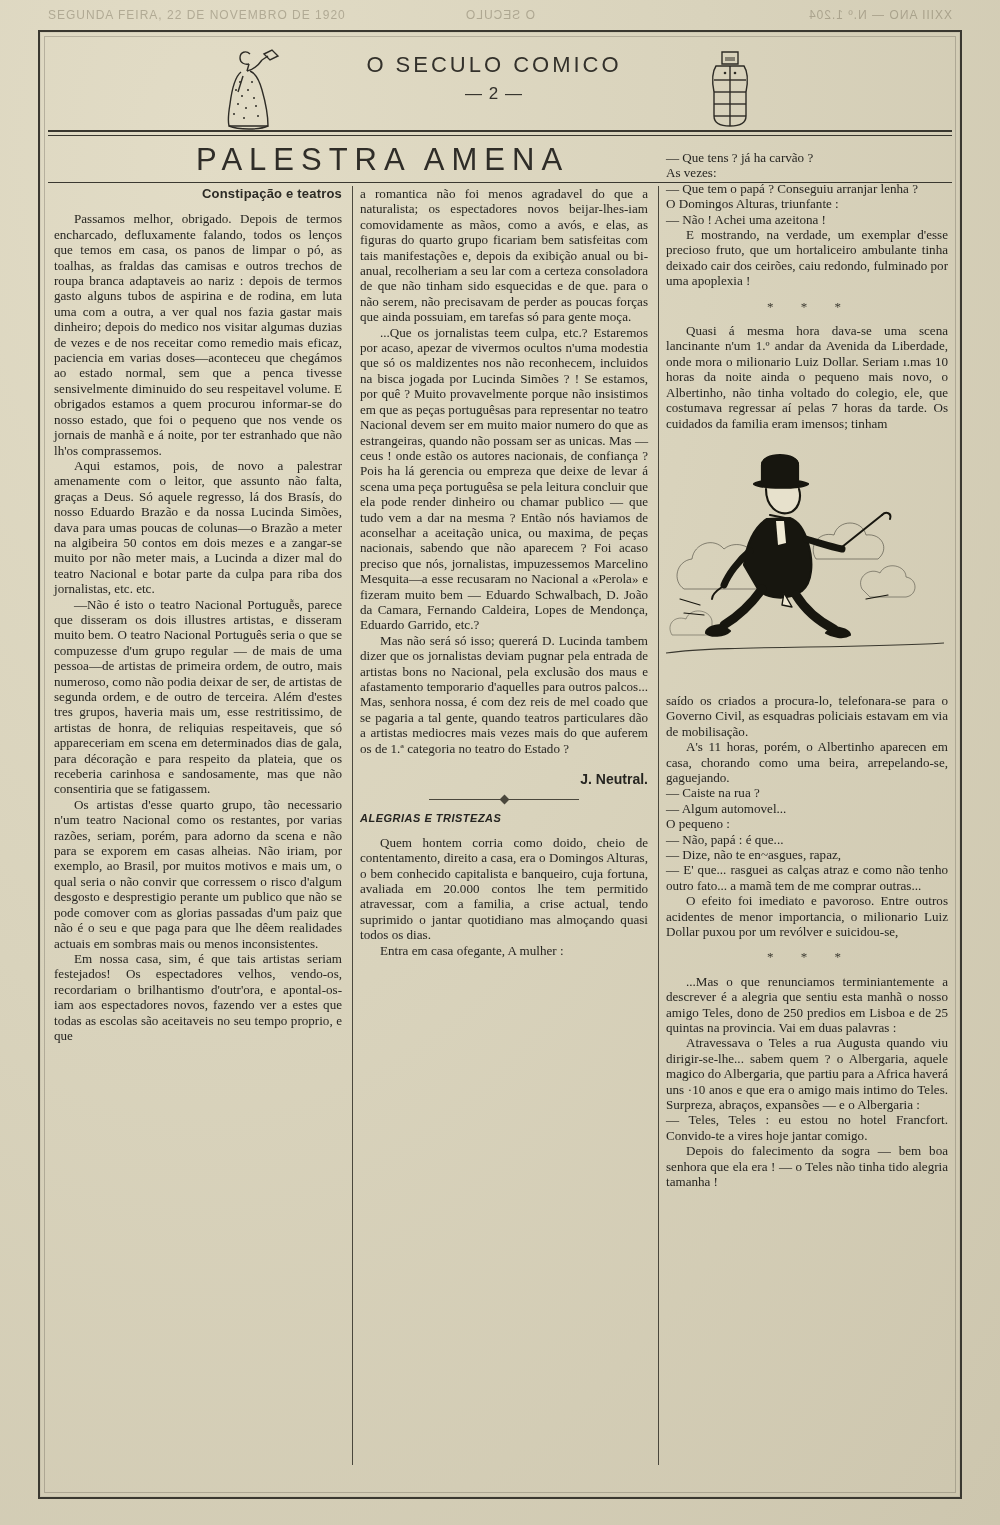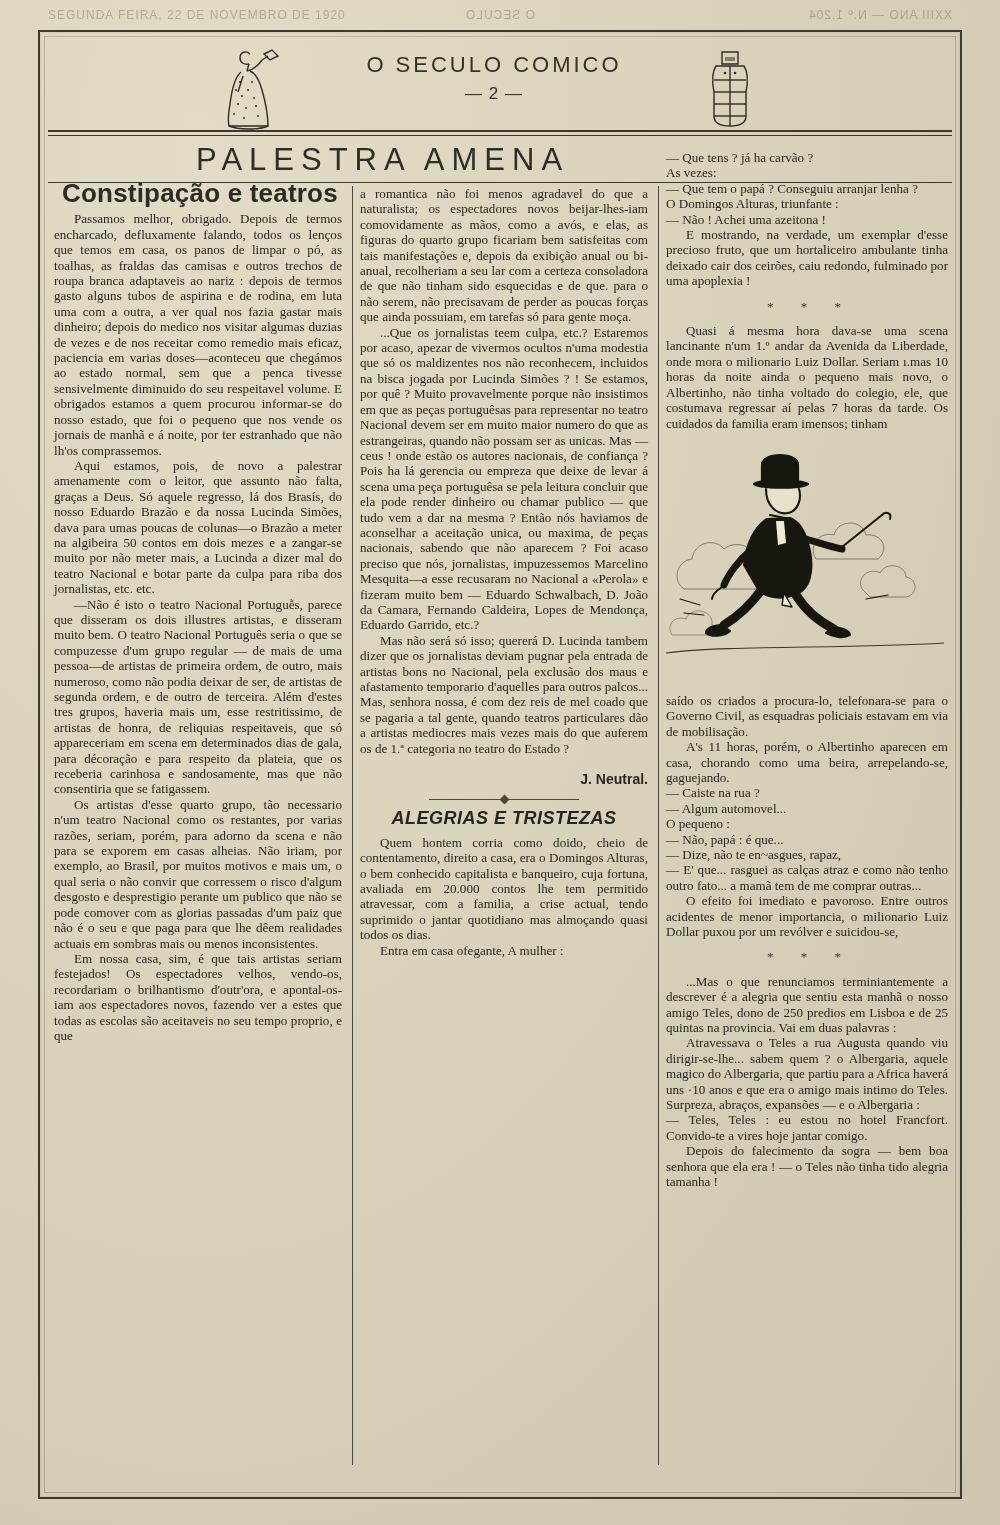--- a/index.html
+++ b/index.html
@@ -99,25 +99,25 @@
   .col3{left:616px;width:282px;top:0px;}
 
   .vrule{
     position:absolute;top:186px;bottom:60px;width:0;border-left:1px solid #4a473c;
   }
   .vrule.a{left:352px;}
   .vrule.b{left:658px;}
 
   .colhead{
     font-family:"Liberation Sans", sans-serif;
-    font-size:26px;
+    font-size:13px;
     font-weight:bold;
     letter-spacing:.2px;
-    margin:0 0 10px 8px;
-    text-align:left;
+    margin:0 0 10px 15px;
+    text-align:right;
     color:#2c2b26;
   }
   .col p{margin:0;text-indent:20px;}
   .col p.noind{text-indent:0;}
   .sig{
     text-align:right;
     font-family:"Liberation Sans", sans-serif;
     font-weight:bold;
     font-size:14px;
     margin-top:16px;
@@ -130,24 +130,24 @@
     content:"";position:absolute;left:0;right:0;top:3px;border-top:1px solid #4a473c;
   }
   .divider:after{
     content:"";position:absolute;left:50%;top:0;width:7px;height:7px;margin-left:-3.5px;
     background:#4a473c;transform:rotate(45deg);
   }
   .subhead{
     font-family:"Liberation Sans", sans-serif;
     font-style:italic;
     font-weight:bold;
-    font-size:18px;
+    font-size:11px;
     letter-spacing:.5px;
     margin:2px 0 8px 0;
-    text-align:center;
+    text-align:left;
   }
   .stars{
     text-align:center;
     letter-spacing:12px;
     font-size:13px;
     margin:10px 0 9px 6px;
     color:#3a382f;
   }
   
   .cartoon{

